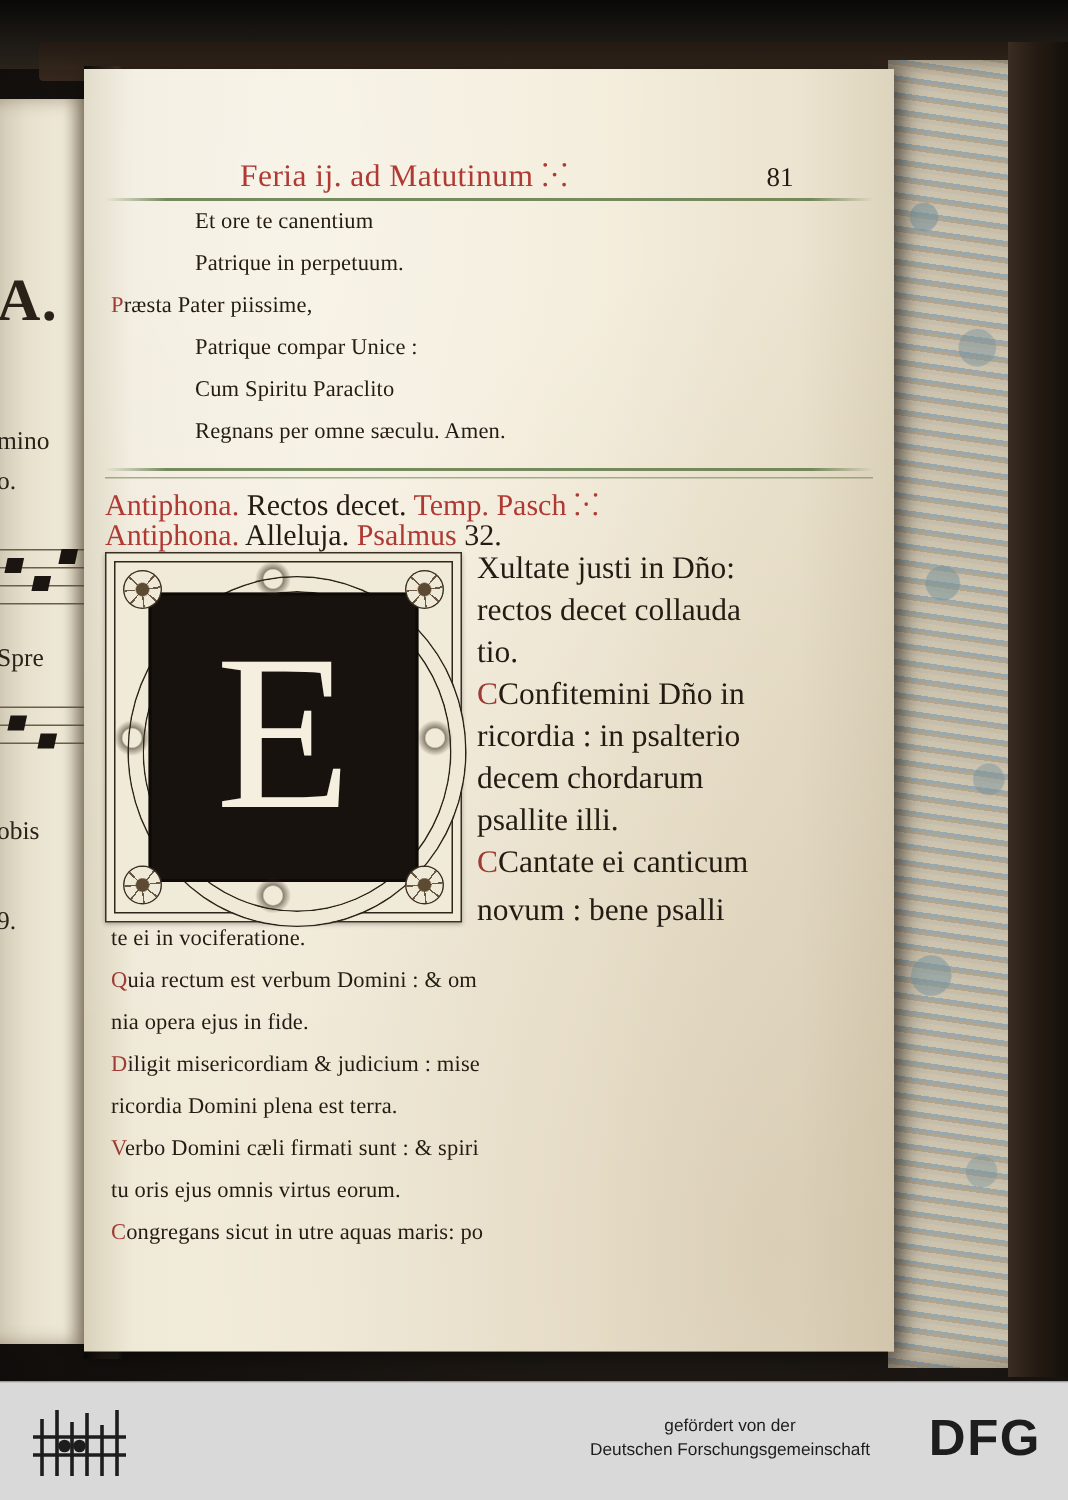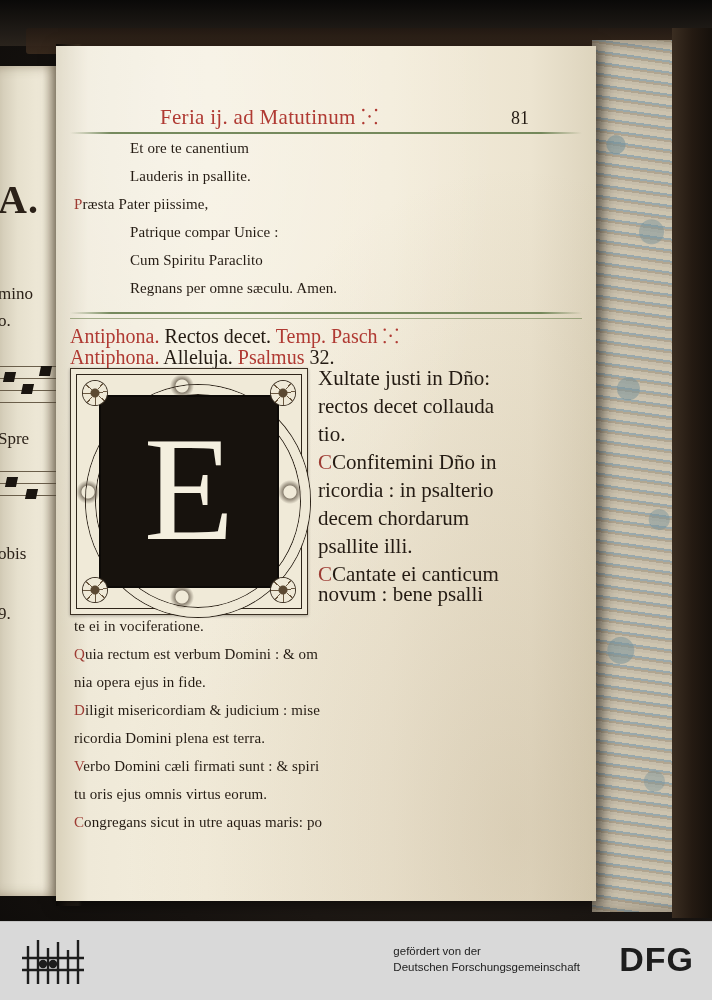--- a/index.html
+++ b/index.html
@@ -285,21 +285,21 @@
     left: 126px; top: 18px;
     font-family: "Liberation Sans", sans-serif;
     font-size: 15px;
     font-weight: bold;
     color: #1d1d1d;
     line-height: 1.3;
   }
   .funder {
     position: absolute;
     right: 132px; top: 22px;
-    text-align: left;
+    text-align: center;
     font-family: "Liberation Sans", sans-serif;
     font-size: 11.5px;
     color: #1d1d1d;
     line-height: 1.35;
   }
   .dfg {
     position: absolute;
     right: 18px; top: 18px;
     font-family: "Liberation Sans", sans-serif;
     font-size: 34px;
@@ -348,21 +348,21 @@
   <div class="cover-edge"></div>
 
   <div class="page">
     <div class="page-grain"></div>
 
     <div class="pg rubric header-line">Feria ij. ad Matutinum ⁙</div>
     <div class="pg ink folio">81</div>
     <div class="rule" style="top:86px"></div>
 
     <div class="pg ink body-line indent" style="top:94px">Et ore te canentium</div>
-    <div class="pg ink body-line indent" style="top:122px">Lauderis in psallite.</div>
+    <div class="pg ink body-line indent" style="top:122px">Patrique in perpetuum.</div>
     <div class="pg body-line flush" style="top:150px"><span class="dropcap">P</span><span class="ink">ræsta Pater piissime,</span></div>
     <div class="pg ink body-line indent" style="top:178px">Patrique compar Unice :</div>
     <div class="pg ink body-line indent" style="top:206px">Cum Spiritu Paraclito</div>
     <div class="pg ink body-line indent" style="top:234px">Regnans per omne sæculu. Amen.</div>
 
     <div class="rule" style="top:266px"></div>
     <div class="rule rule2" style="top:272px"></div>
 
 
     <div class="pg ant-line" style="top:276px">
@@ -388,21 +388,21 @@
     </div>
 
     <div class="pg ink psalm-col" style="top:320px">Xultate justi in Dño:</div>
     <div class="pg ink psalm-col" style="top:348px">rectos decet collauda</div>
     <div class="pg ink psalm-col" style="top:376px">tio.</div>
     <div class="pg psalm-col" style="top:404px"><span class="dropcap">C</span><span class="ink">Confitemini Dño in</span></div>
     <div class="pg ink psalm-col" style="top:432px">ricordia : in psalterio</div>
     <div class="pg ink psalm-col" style="top:460px">decem chordarum</div>
     <div class="pg ink psalm-col" style="top:488px">psallite illi.</div>
     <div class="pg psalm-col" style="top:516px"><span class="dropcap">C</span><span class="ink">Cantate ei canticum</span></div>
-    <div class="pg ink psalm-col" style="top:536px">novum : bene psalli</div>
+    <div class="pg ink psalm-col" style="top:548px">novum : bene psalli</div>
 
     <div class="pg flush body-line" style="top:572px"><span class="ink">te ei in vociferatione.</span></div>
     <div class="pg flush body-line" style="top:600px"><span class="dropcap">Q</span><span class="ink">uia rectum est verbum Domini : &amp; om</span></div>
     <div class="pg flush body-line" style="top:628px"><span class="ink">nia opera ejus in fide.</span></div>
     <div class="pg flush body-line" style="top:656px"><span class="dropcap">D</span><span class="ink">iligit misericordiam &amp; judicium : mise</span></div>
     <div class="pg flush body-line" style="top:684px"><span class="ink">ricordia Domini plena est terra.</span></div>
     <div class="pg flush body-line" style="top:712px"><span class="dropcap">V</span><span class="ink">erbo Domini cæli firmati sunt : &amp; spiri</span></div>
     <div class="pg flush body-line" style="top:740px"><span class="ink">tu oris ejus omnis virtus eorum.</span></div>
     <div class="pg flush body-line" style="top:768px"><span class="dropcap">C</span><span class="ink">ongregans sicut in utre aquas maris: po</span></div>
   </div>

